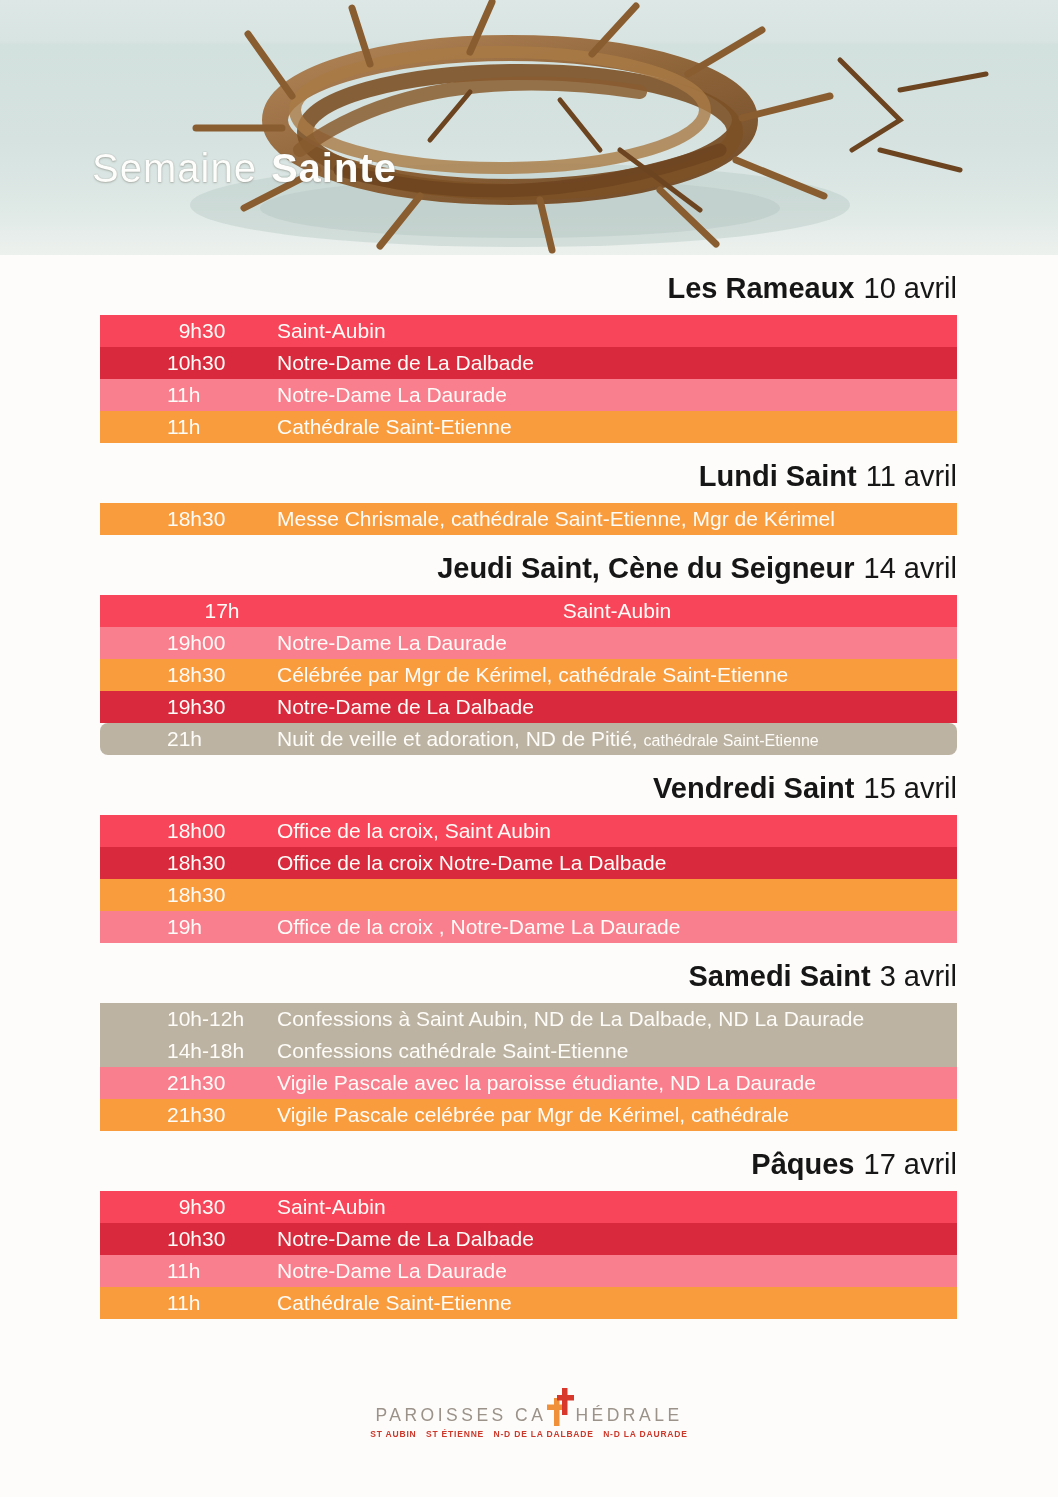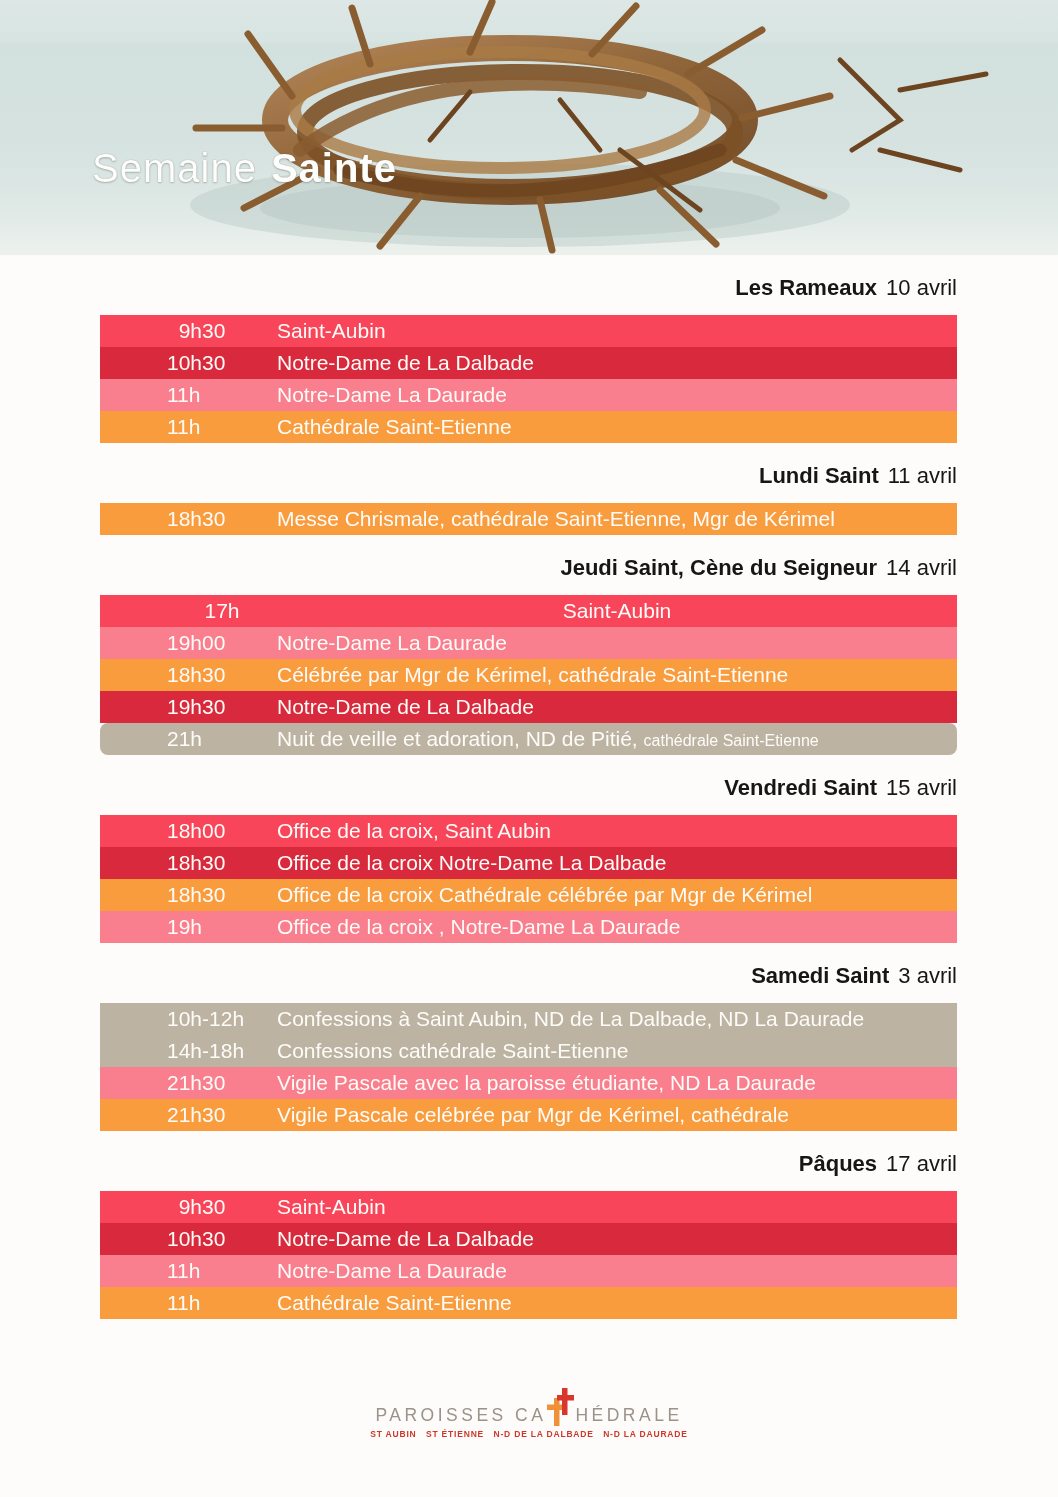--- a/index.html
+++ b/index.html
@@ -23,21 +23,21 @@
     white-space:nowrap;
   }
   .hero-title .light{font-weight:normal;}
   .hero-title .bold{font-weight:bold;margin-left:14px;}
 
   
   main{display:block;width:857px;margin:0 0 0 100px;}
   section.day{display:block;}
   .day-header{
     margin:16px 0 10px 0;
-    font-size:22px;line-height:34px;font-weight:normal;
+    font-size:29px;line-height:34px;font-weight:normal;
     color:#161616;text-align:right;white-space:nowrap;
   }
   .day-title{font-weight:bold;}
   .day-date{font-weight:normal;margin-left:9px;}
   .rows{display:block;}
   .row{
     display:flex;align-items:center;height:32px;
     color:#fefcf8;font-size:21px;
   }
   .time{
@@ -178,21 +178,20 @@
         <div class="row" style="background: rgb(249, 69, 90);">
           <span class="time">18h00</span>
           <span class="desc">Office de la croix, Saint Aubin</span>
         </div>
         <div class="row" style="background: rgb(217, 41, 60);">
           <span class="time">18h30</span>
           <span class="desc">Office de la croix Notre-Dame La Dalbade</span>
         </div>
         <div class="row" style="background: rgb(249, 156, 62);">
           <span class="time">18h30</span>
-          <span class="desc">Office de la croix Cathédrale célébrée par Mgr de Kérimel</span>
         </div>
         <div class="row" style="background: rgb(249, 126, 142);">
           <span class="time">19h</span>
           <span class="desc">Office de la croix , Notre-Dame La Daurade</span>
         </div>
       </div>
     </section>
     <section class="day">
       <h2 class="day-header"><span class="day-title">Samedi Saint</span><span class="day-date">3 avril</span></h2>
       <div class="rows">

